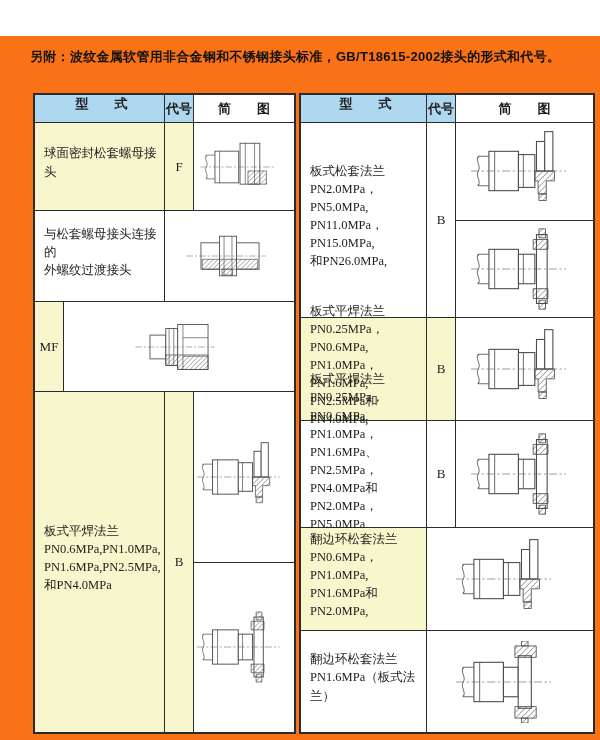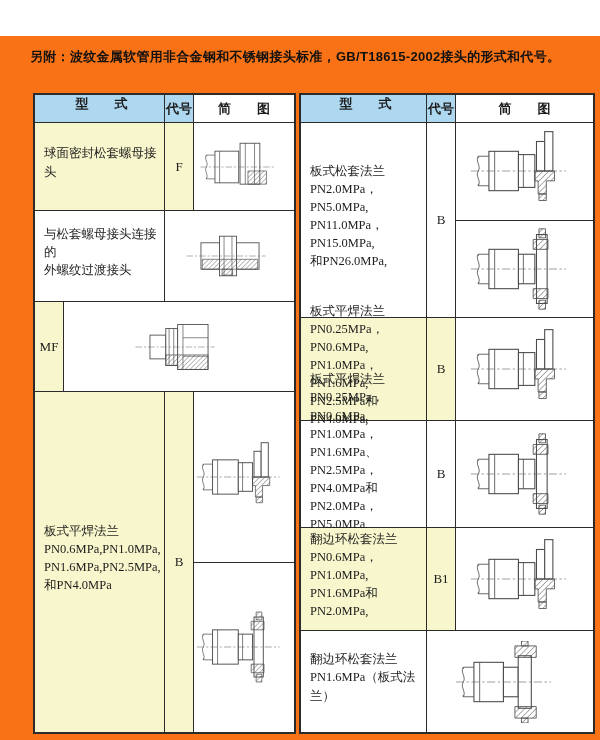--- a/index.html
+++ b/index.html
@@ -250,21 +250,20 @@
           <svg class="fig" viewBox="0 0 140 100">
               <use href="#d-fl-sym"></use>
             </svg>
         </div>
       </div>
 
       <div class="row" style="height:103px">
         <div class="cell type hl">翻边环松套法兰
 PN0.6MPa，PN1.0MPa,
 PN1.6MPa和PN2.0MPa,</div>
-        <div class="cell code hl">B1</div>
         <div class="cell diag">
           <svg class="fig" viewBox="0 0 140 100">
               <use href="#d-fl-up"></use>
             </svg>
         </div>
       </div>
 
       <div class="row">
         <div class="cell type">翻边环松套法兰
 PN1.6MPa（板式法兰）</div>

